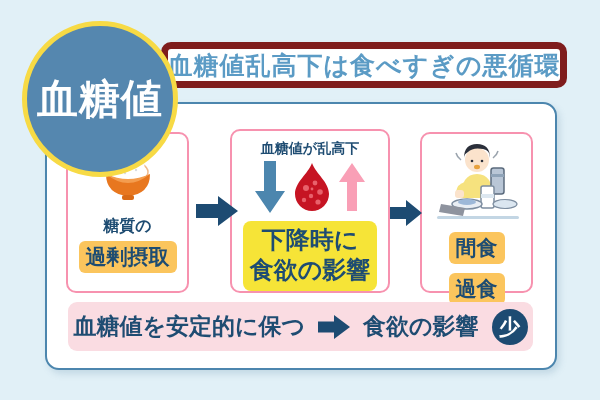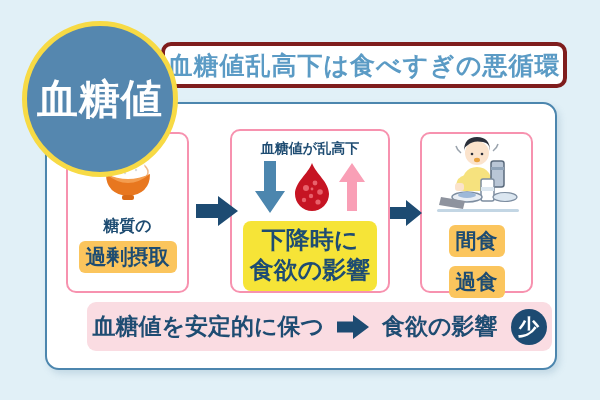--- a/index.html
+++ b/index.html
@@ -1,41 +1,41 @@
 <!DOCTYPE html>
 <html><head>
 <meta charset="utf-8">
 <style>
   html,body{margin:0;padding:0;}
   body{font-family:"Liberation Sans","DejaVu Sans",sans-serif;}
   .stage{position:relative;width:600px;height:400px;background:#e1f0f7;overflow:hidden;}
 
   
   .header-box{position:absolute;left:161px;top:42px;width:406px;height:46px;
-    background:#ffffff;border:4px solid #7f1d1d;border-radius:10px;box-sizing:border-box;
+    background:#ffffff;border:7px solid #7f1d1d;border-radius:10px;box-sizing:border-box;
     display:flex;align-items:center;justify-content:center;}
   .header-box .title{color:#5b9bc5;font-size:25px;font-weight:bold;letter-spacing:1px;white-space:nowrap;}
 
   
   .card{position:absolute;left:45px;top:102px;width:512px;height:268px;background:#ffffff;
     border:2px solid #4c86ae;border-radius:14px;box-sizing:border-box;
     box-shadow:3px 4px 6px rgba(110,150,180,0.25);}
 
   
   .circle-badge{position:absolute;left:22px;top:21px;width:156px;height:156px;border-radius:50%;
     background:#5587af;border:5px solid #f7da45;box-sizing:border-box;z-index:6;
     display:flex;align-items:center;justify-content:center;}
   .circle-badge .label{color:#ffffff;font-size:41px;font-weight:bold;letter-spacing:1px;white-space:nowrap;}
 
   
   .flow-box{position:absolute;background:#ffffff;border:2px solid #f792af;border-radius:10px;
     box-sizing:border-box;display:flex;flex-direction:column;align-items:center;z-index:3;}
   .box1{left:66px;top:132px;width:123px;height:161px;}
   .box2{left:230px;top:129px;width:160px;height:164px;}
-  .box3{left:420px;top:132px;width:113px;height:161px;justify-content:center;}
+  .box3{left:420px;top:132px;width:113px;height:161px;}
 
   .navy{color:#1e4c72;}
   .box1 .line{font-size:16px;font-weight:bold;margin-top:6px;white-space:nowrap;}
   .hl{background:#fbc55d;border-radius:6px;padding:2px 7px;font-size:21px;font-weight:bold;
     color:#1e4c72;margin-top:4px;white-space:nowrap;}
 
   .box2 .box2-title{font-size:14px;font-weight:bold;margin-top:9px;white-space:nowrap;}
   .icon-row{display:flex;align-items:center;justify-content:center;gap:9px;height:62px;margin-top:2px;}
   .panel{background:#f6e437;border-radius:8px;width:134px;margin-top:4px;padding:4px 0 6px 0;
     display:flex;flex-direction:column;align-items:center;}
@@ -43,21 +43,21 @@
 
   .box3 .labels{display:flex;flex-direction:column;align-items:center;gap:5px;margin-top:2px;}
 
   
   .conn{position:absolute;z-index:4;}
   .conn1{left:196px;top:196px;}
   .conn2{left:390px;top:200px;}
 
   
   .footer-bar{position:absolute;left:68px;top:302px;width:465px;height:49px;background:#fadce2;
-    border-radius:9px;display:flex;align-items:center;justify-content:center;gap:13px;z-index:3;margin-left:19px;}
+    border-radius:9px;display:flex;align-items:center;justify-content:center;gap:13px;z-index:3;}
   .footer-bar .ftext{font-size:23px;font-weight:bold;white-space:nowrap;}
   .minor-badge{width:36px;height:36px;border-radius:50%;background:#1d4b72;display:flex;
     align-items:center;justify-content:center;color:#ffffff;font-size:21px;font-weight:bold;}
 </style>
 </head>
 <body>
 
 <div class="stage">
 
   <div class="header-box">

